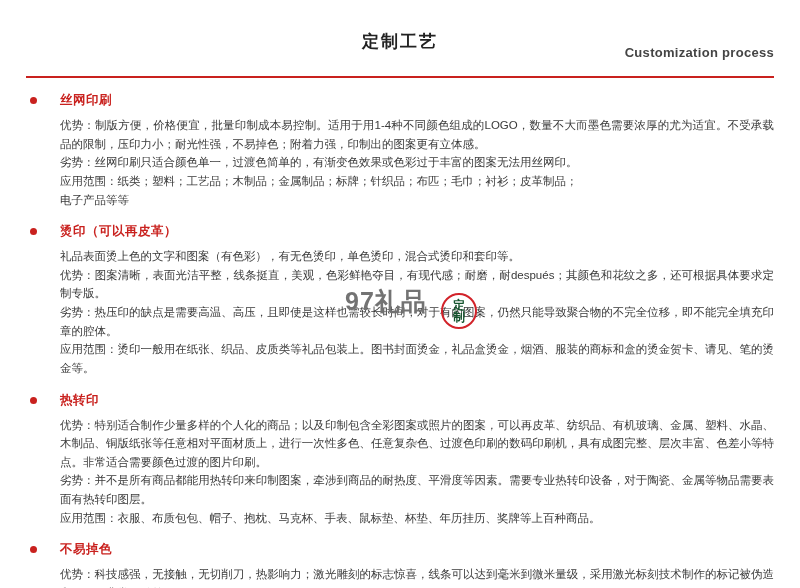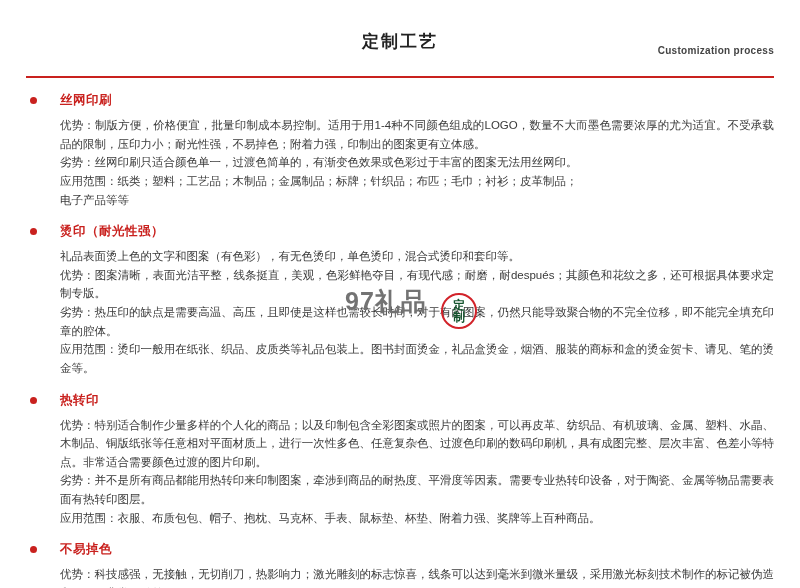--- a/index.html
+++ b/index.html
@@ -34,21 +34,21 @@
     text-align: center;
     font-size: 17px;
     font-weight: bold;
     color: #222222;
     letter-spacing: 2px;
   }
   .sub-title {
     position: absolute;
     top: 45px;
     right: 0;
-    font-size: 10px;
+    font-size: 13px;
     font-weight: bold;
     color: #444444;
     letter-spacing: 0.3px;
   }
   .divider {
     height: 2px;
     background: #c9211e;
     width: 100%;
     margin-top: 6px;
   }
@@ -153,39 +153,39 @@
         <div class="para">优势：制版方便，价格便宜，批量印制成本易控制。适用于用1-4种不同颜色组成的LOGO，数量不大而墨色需要浓厚的尤为适宜。不受承载品的限制，压印力小；耐光性强，不易掉色；附着力强，印制出的图案更有立体感。</div>
         <div class="para">劣势：丝网印刷只适合颜色单一，过渡色简单的，有渐变色效果或色彩过于丰富的图案无法用丝网印。</div>
         <div class="para">应用范围：纸类；塑料；工艺品；木制品；金属制品；标牌；针织品；布匹；毛巾；衬衫；皮革制品；</div>
         <div class="para">电子产品等等</div>
       </div>
     </div>
 
     <div class="section">
       <div class="section-head">
         <span class="bullet"></span>
-        <span class="section-title">烫印（耐光性强）</span>
+        <span class="section-title">烫印（可以再皮革）</span>
       </div>
       <div class="para-block">
         <div class="para">礼品表面烫上色的文字和图案（有色彩），有无色烫印，单色烫印，混合式烫印和套印等。</div>
         <div class="para">优势：图案清晰，表面光洁平整，线条挺直，美观，色彩鲜艳夺目，有现代感；耐磨，耐después；其颜色和花纹之多，还可根据具体要求定制专版。</div>
         <div class="para">劣势：热压印的缺点是需要高温、高压，且即使是这样也需较长时间，对于有的图案，仍然只能导致聚合物的不完全位移，即不能完全填充印章的腔体。</div>
         <div class="para">应用范围：烫印一般用在纸张、织品、皮质类等礼品包装上。图书封面烫金，礼品盒烫金，烟酒、服装的商标和盒的烫金贺卡、请见、笔的烫金等。</div>
       </div>
     </div>
 
     <div class="section">
       <div class="section-head">
         <span class="bullet"></span>
         <span class="section-title">热转印</span>
       </div>
       <div class="para-block">
         <div class="para">优势：特别适合制作少量多样的个人化的商品；以及印制包含全彩图案或照片的图案，可以再皮革、纺织品、有机玻璃、金属、塑料、水晶、木制品、铜版纸张等任意相对平面材质上，进行一次性多色、任意复杂色、过渡色印刷的数码印刷机，具有成图完整、层次丰富、色差小等特点。非常适合需要颜色过渡的图片印刷。</div>
         <div class="para">劣势：并不是所有商品都能用热转印来印制图案，牵涉到商品的耐热度、平滑度等因素。需要专业热转印设备，对于陶瓷、金属等物品需要表面有热转印图层。</div>
-        <div class="para">应用范围：衣服、布质包包、帽子、抱枕、马克杯、手表、鼠标垫、杯垫、附着力强、奖牌等上百种商品。</div>
+        <div class="para">应用范围：衣服、布质包包、帽子、抱枕、马克杯、手表、鼠标垫、杯垫、年历挂历、奖牌等上百种商品。</div>
       </div>
     </div>
 
     <div class="section">
       <div class="section-head">
         <span class="bullet"></span>
         <span class="section-title">不易掉色</span>
       </div>
       <div class="para-block">
         <div class="para">优势：科技感强，无接触，无切削刀，热影响力；激光雕刻的标志惊喜，线条可以达到毫米到微米量级，采用激光标刻技术制作的标记被伪造和更改是非常困难的。</div>

